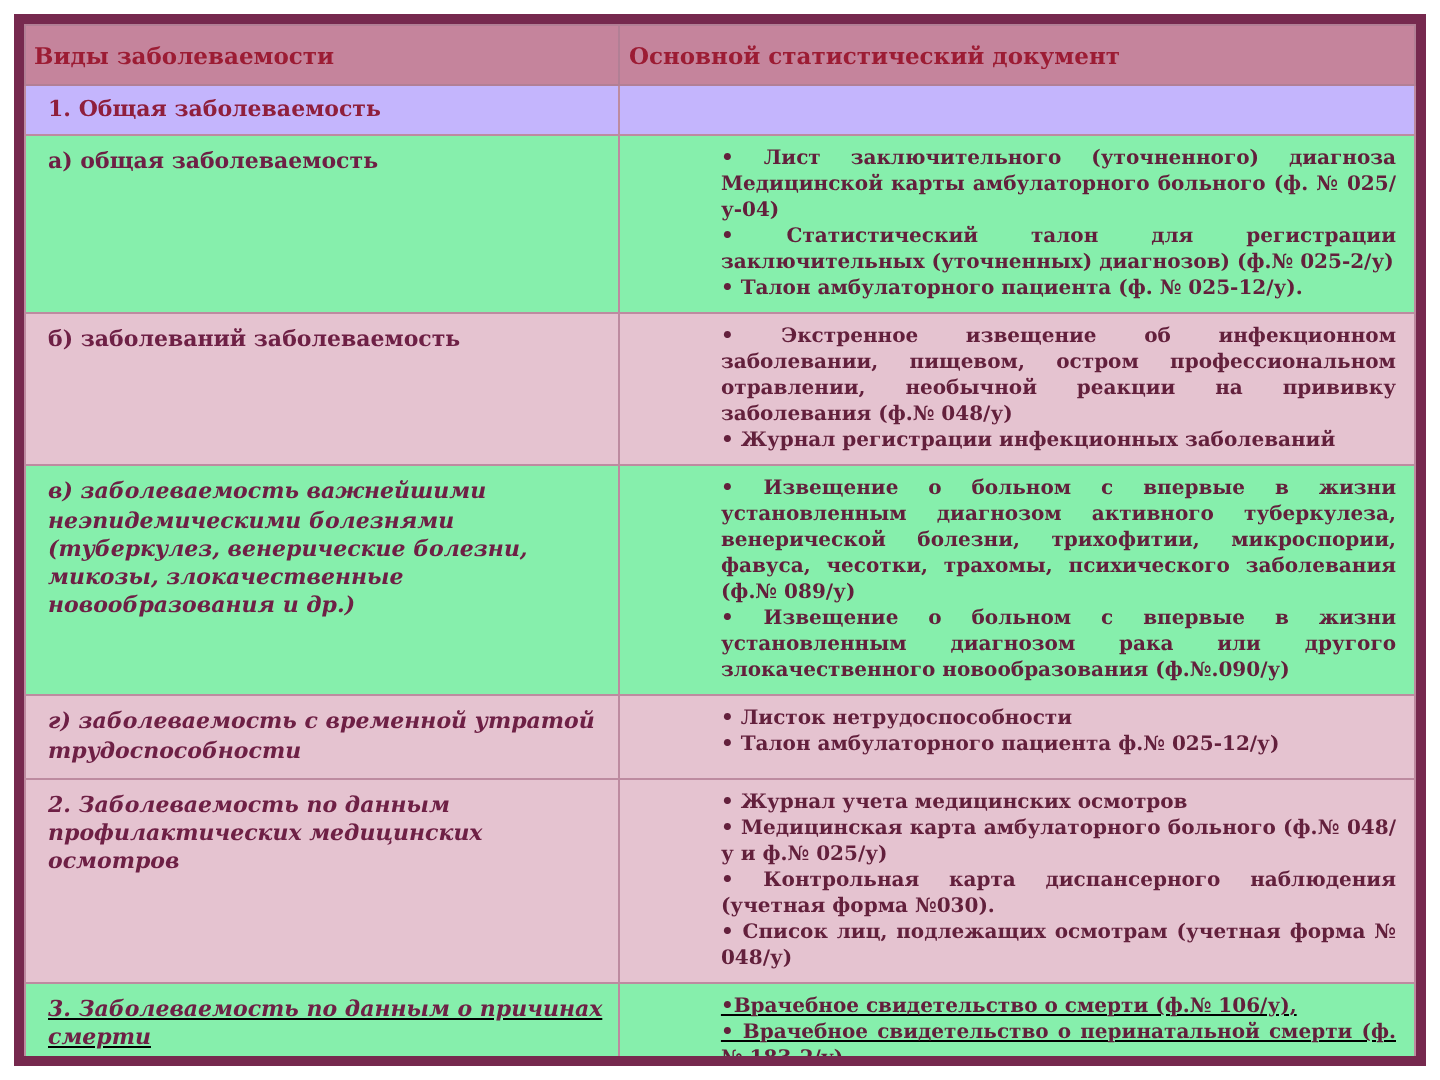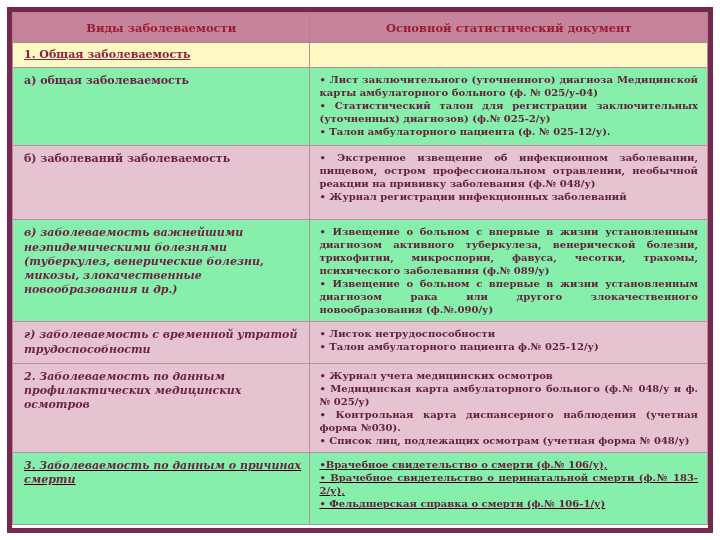--- a/index.html
+++ b/index.html
@@ -29,21 +29,21 @@
   }
   col.c-left  { width: 42.8%; }
   col.c-right { width: 57.2%; }
   th {
     background: #c5849c;
     color: #9c1c34;
     font-weight: bold;
     font-size: 11.5px;
     padding: 8px 4px 7px 4px;
     border: 1px solid #b27f95;
-    text-align: center;
+    text-align: left;
     height: 30px;
   }
   td {
     vertical-align: top;
     border: 1px solid #bd8ba0;
   }
   .cell-left {
     color: #6e2045;
     font-weight: bold;
     font-size: 11px;
@@ -51,22 +51,22 @@
     padding: 6px 8px 6px 11px;
   }
   .cell-left.italic { font-style: italic; }
   .cell-right {
     color: #63203c;
     font-weight: bold;
     font-size: 10px;
     line-height: 1.3;
     padding: 5px 9px 5px 9px;
   }
-  .doc-item { text-align: justify; }
-  .row-section td { background: #fef9c3; text-decoration: underline; }
+  .doc-item { text-align: justify; margin-left: 41px; }
+  .row-section td { background: #c4b5fd; }
   .row-section .cell-left { color: #8f1f3c; padding-top: 5px; padding-bottom: 5px; }
   .row-pink  td { background: #e5c3d0; }
   .row-light td { background: #86efac; }
   tbody tr:nth-child(1) { height: 22px; }
   tbody tr:nth-child(2) { height: 78px; }
   tbody tr:nth-child(3) { height: 74px; }
   tbody tr:nth-child(4) { height: 74px; }
   tbody tr:nth-child(5) { height: 38px; }
   tbody tr:nth-child(6) { height: 25px; }
   tbody tr:nth-child(7) { height: 72px; text-decoration: underline; }

